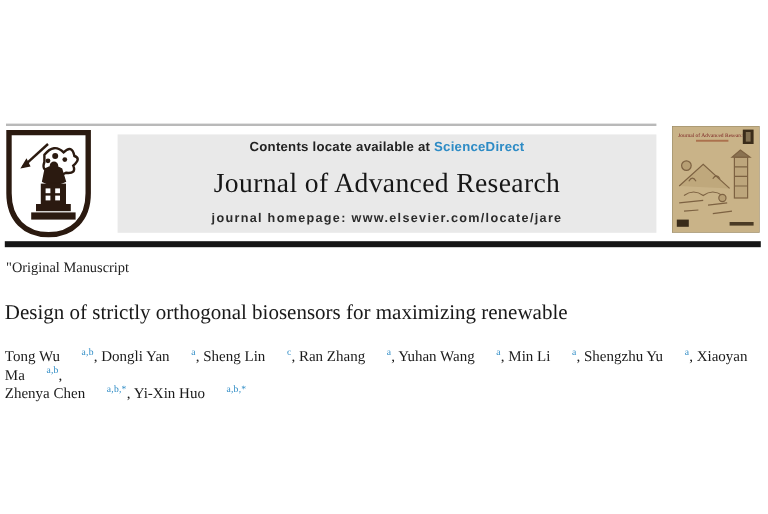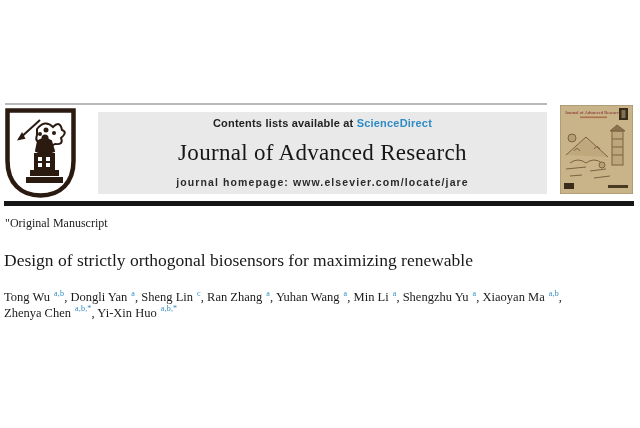--- a/index.html
+++ b/index.html
@@ -30,21 +30,21 @@
   .type-label{position:absolute;left:5px;top:216px;font-size:12px;color:#222;}
   .article-title{
     position:absolute;left:4px;top:249px;width:470px;
     font-size:17.5px;line-height:23px;color:#191919;
   }
   .authors{
     position:absolute;left:4px;top:290px;width:634px;
     font-size:12.5px;line-height:15.5px;color:#1b1b1b;
   }
   .authors sup.affil{
-    color:#2d8bc5;font-size:8px;line-height:0;margin-left:4px;letter-spacing:.2px;
+    color:#2d8bc5;font-size:8px;line-height:0;margin-left:18px;letter-spacing:.2px;
   }
 </style>
 </head>
 <body>
 
 <div class="page">
 
   <div class="top-rule"></div>
 
   <div class="logo-wrap">
@@ -64,21 +64,21 @@
         <rect x="42" y="50" width="4" height="4" fill="#fff" stroke="none"></rect>
         <rect x="34" y="56" width="4" height="4" fill="#fff" stroke="none"></rect>
         <rect x="42" y="56" width="4" height="4" fill="#fff" stroke="none"></rect>
         <rect x="26" y="63" width="29" height="6" fill="#2b1a10" stroke="none"></rect>
         <rect x="22" y="70" width="37" height="6" fill="#2b1a10" stroke="none"></rect>
       </g>
     </svg>
   </div>
 
   <div class="masthead">
-    <div class="contents-line"><span>Contents lists available at </span><span class="sciencedirect-link">ScienceDirect</span></div>
+    <div class="contents-line"><span>Contents locate available at </span><span class="sciencedirect-link">ScienceDirect</span></div>
     <div class="journal-title">Journal of Advanced Research</div>
     <div class="homepage-line"><span>journal homepage: </span><span class="homepage-url">www.elsevier.com/locate/jare</span></div>
   </div>
 
   <div class="cover">
     <svg width="73" height="89" viewBox="0 0 73 89">
       <rect x="0" y="0" width="73" height="89" fill="#c9b388" stroke="#9a8a69" stroke-width="1"></rect>
       <text x="33" y="9" text-anchor="middle" font-family="Liberation Serif, serif" font-size="4.6" fill="#7b2222">Journal of Advanced Research</text>
       <rect x="20" y="11.5" width="27" height="1.6" fill="#a15b3a" opacity="0.75"></rect>
       <rect x="59" y="3" width="9" height="12" fill="#3a2c1a"></rect>

